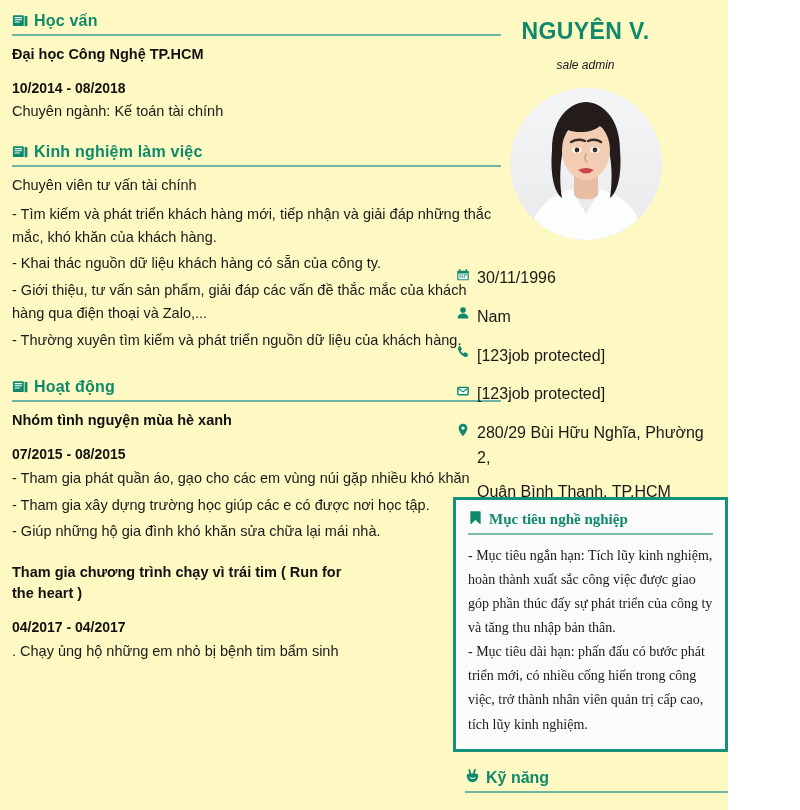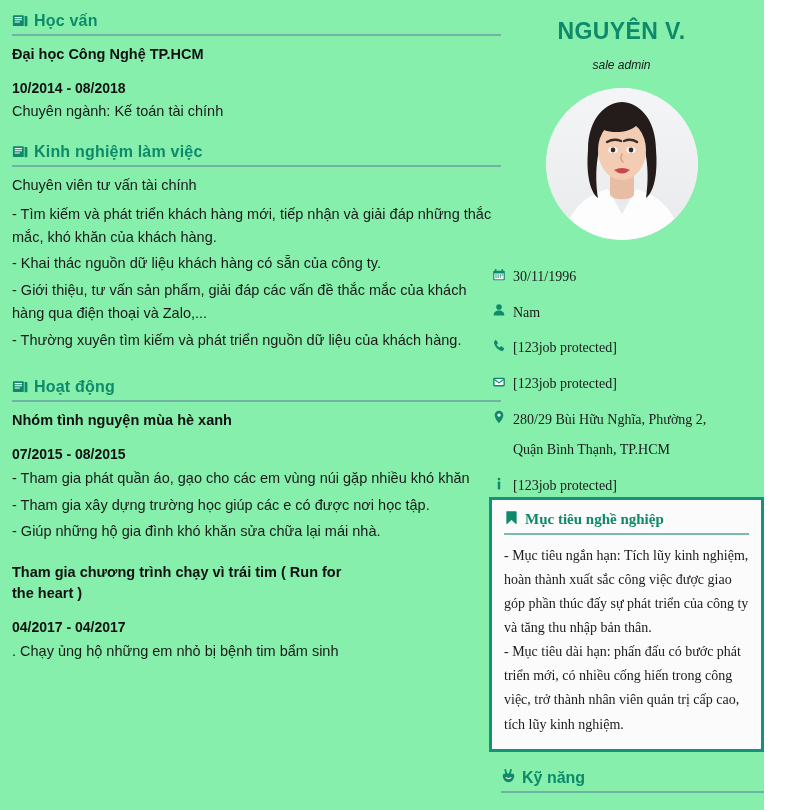--- a/index.html
+++ b/index.html
@@ -11,22 +11,21 @@
     width: 800px;
     height: 810px;
     font-family: "Liberation Sans", sans-serif;
     color: #1a1a1a;
     overflow: hidden;
   }
   .page {
     position: relative;
     width: 728px;
     height: 810px;
-    background: #86efac;
-    padding-left: 36px;
+    background: #fef9c3;
   }
 
   
   .left-col {
     position: absolute;
     left: 0;
     top: 0;
     width: 515px;
     padding: 12px 14px 0 12px;
     box-sizing: border-box;
@@ -141,25 +140,24 @@
   .photo svg { display: block; width: 152px; height: 152px; }
 
   .contact-list {
     margin: 26px 0 0 0;
     padding: 0 10px 0 34px;
     list-style: none;
   }
   .contact-row {
     position: relative;
     display: block;
-    font-size: 14px;
+    font-size: 16px;
     line-height: 1.55;
     color: #1a1a1a;
     margin-bottom: 14px;
-    font-family: Liberation Serif, serif;
   }
   .contact-row .c-icon {
     position: absolute;
     left: -22px;
     top: 1px;
     width: 15px;
     height: 15px;
     display: inline-flex;
     align-items: center;
     justify-content: center;

